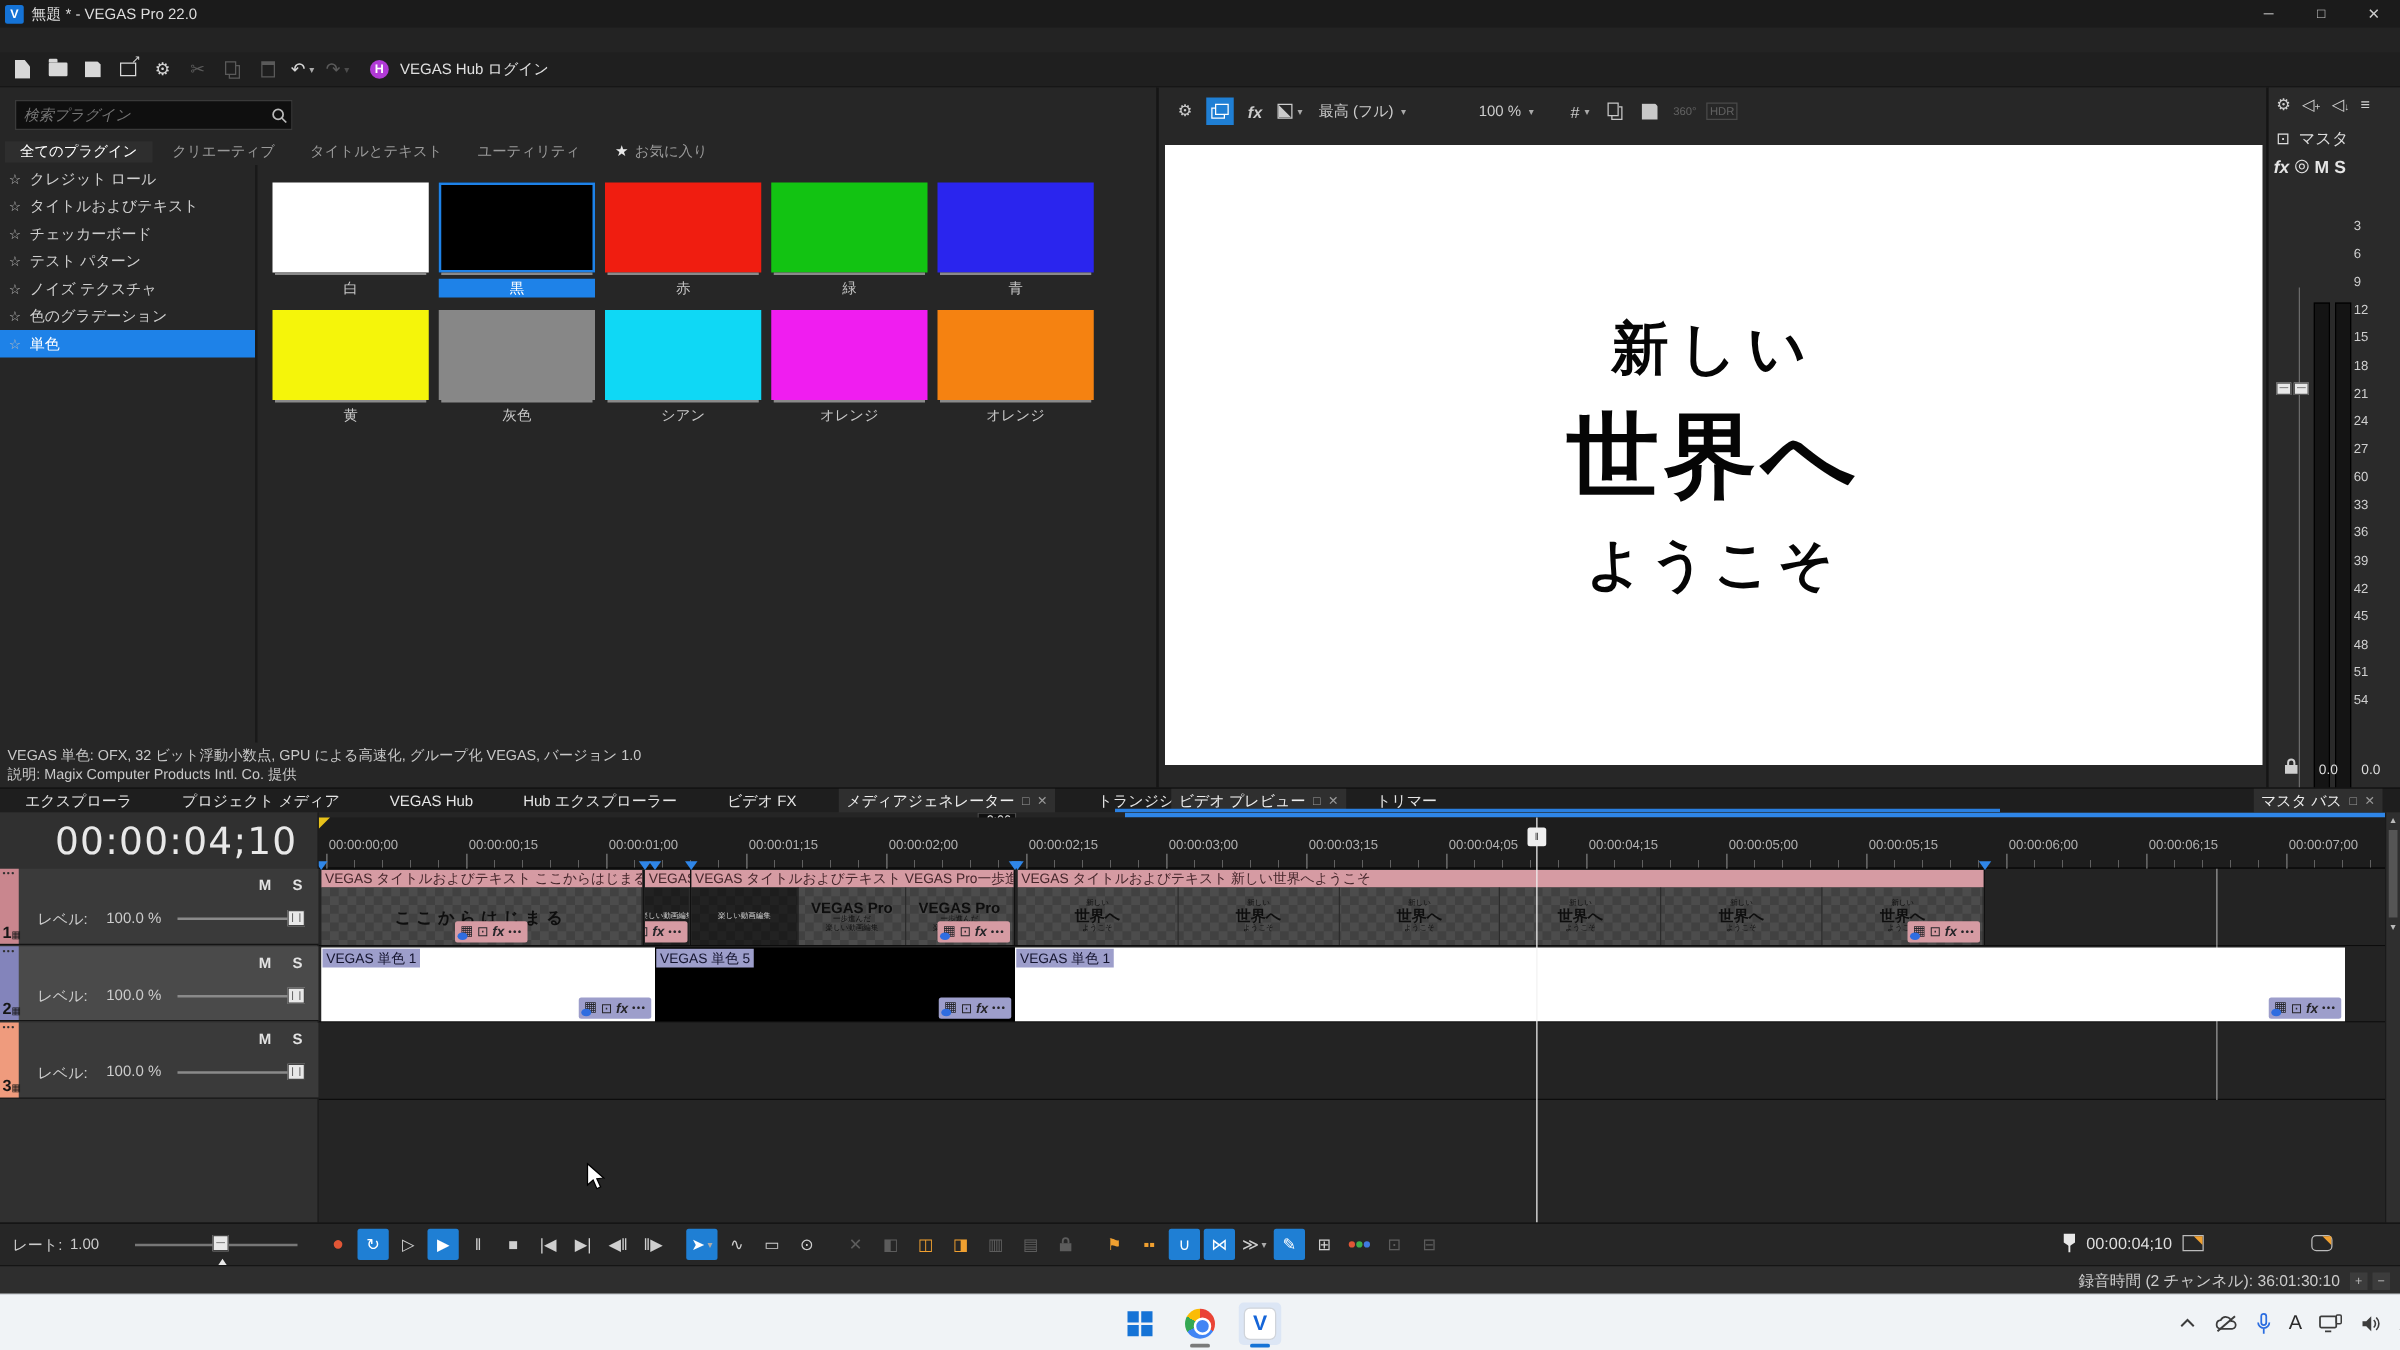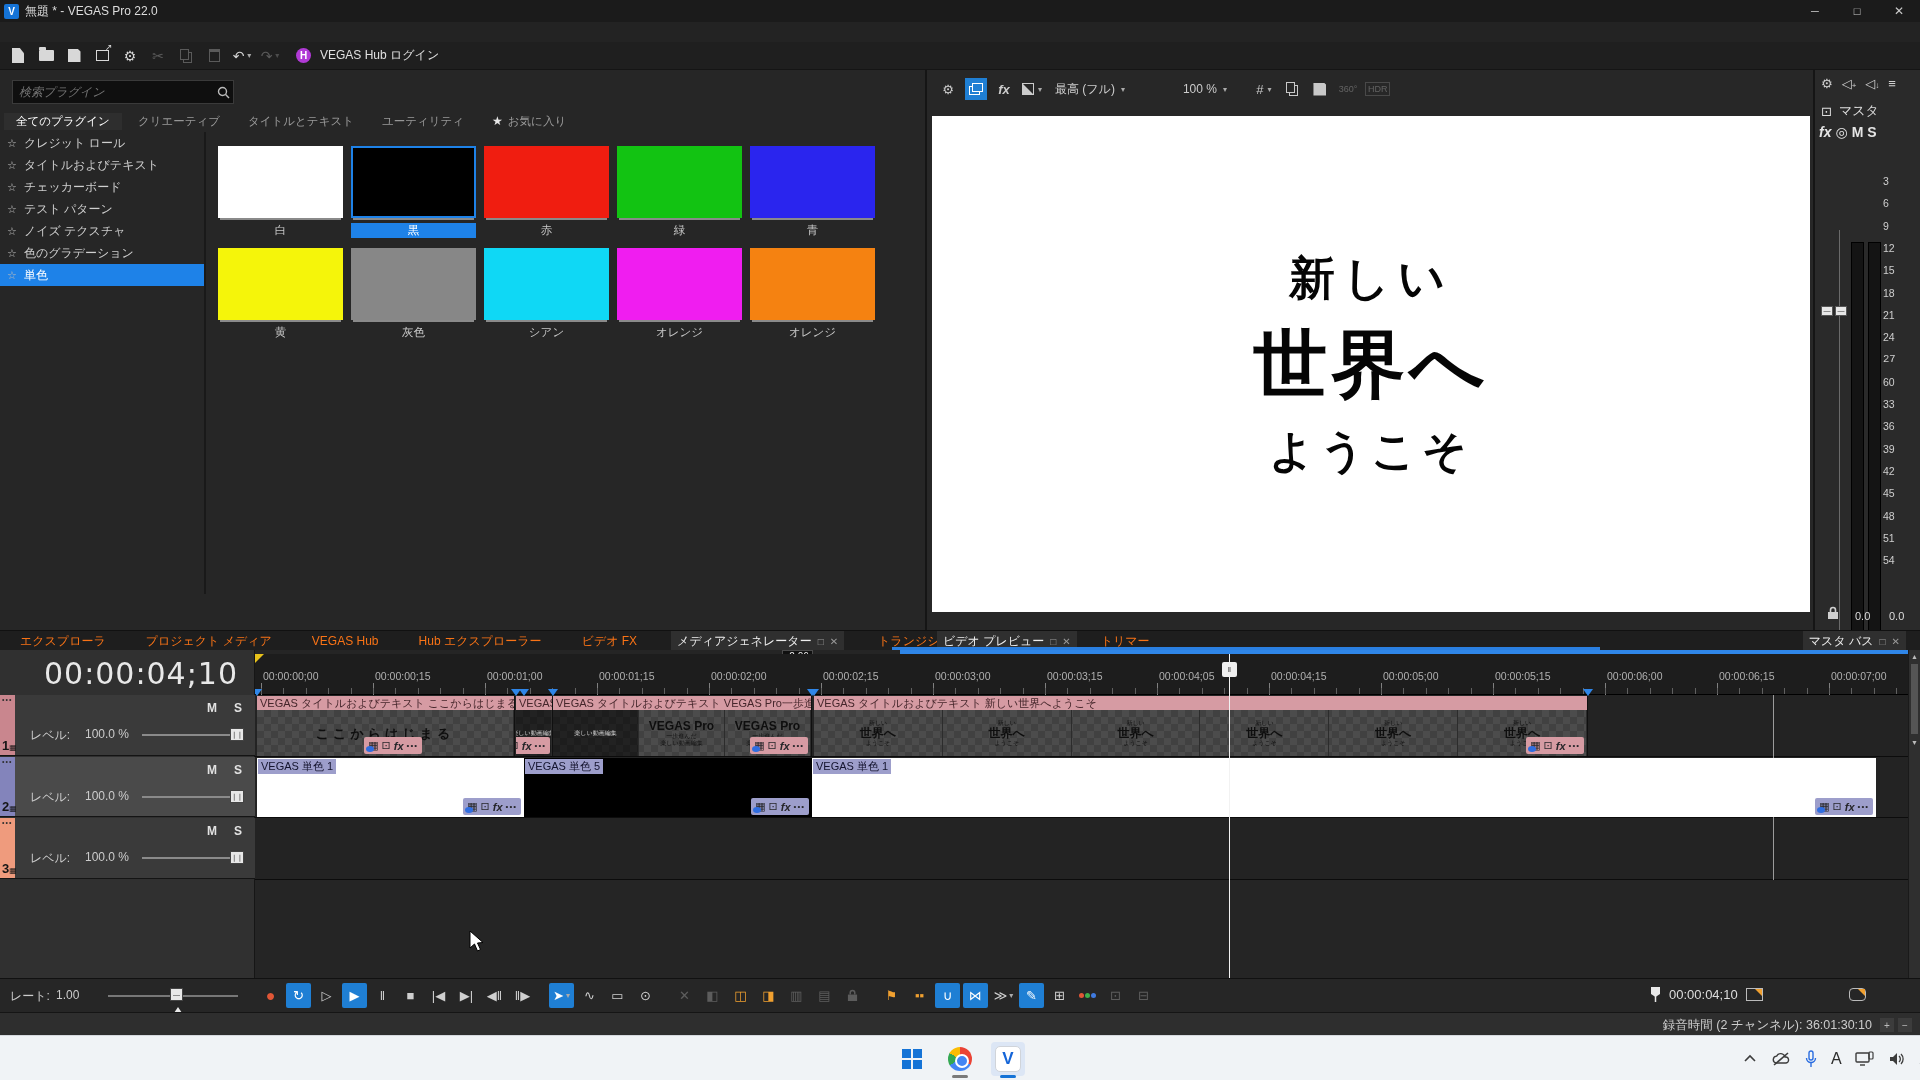--- a/index.html
+++ b/index.html
@@ -73,21 +73,21 @@
 #fader-line{position:absolute;left:24px;top:160px;width:1px;height:430px;background:#6a6a6a}
 .fhandle{position:absolute;width:12px;height:10px;background:#e8e8e8;border:1px solid #555;color:#333;font-size:7px;line-height:8px;text-align:center}
 .mscale{position:absolute;left:68px;width:30px;text-align:left;font-size:10.5px;color:#cfcfcf}
 #mb-lock{position:absolute;left:12px;top:536px}
 .mlev{position:absolute;top:540px;font-size:11px;color:#ddd}
 
 #dockrow{position:absolute;left:0;top:630px;width:100%;height:20px;background:#1e1e1e;border-top:1px solid #111}
 #dock-left{position:absolute;left:14px;top:0;height:20px;display:flex;gap:28px;align-items:center}
 #dock-right{position:absolute;left:937px;top:0;height:20px;display:flex;gap:18px;align-items:center}
 #dock-master{position:absolute;right:14px;top:0;height:20px;display:flex;align-items:center}
-.dtab{display:flex;align-items:center;gap:6px;color:#f97316;font-size:12px;padding:0 6px;height:20px;white-space:nowrap}
+.dtab{display:flex;align-items:center;gap:6px;color:#e5e5e5;font-size:12px;padding:0 6px;height:20px;white-space:nowrap}
 .dtab.on{background:#2f2f2f;color:#eee}
 .dtab .dt-ic{font-size:10px;color:#9a9a9a}
 #dock-underline{position:absolute;left:892px;bottom:0;width:708px;height:3px;background:#2a7fe0}
 
 #timeline{position:absolute;left:0;top:650px;width:1920px;height:328px;background:#2a2a2a}
 #tl-left{position:absolute;left:0;top:0;width:255px;height:100%;background:#303030;border-right:1px solid #161616}
 #time-display{position:absolute;right:16px;top:6px;font-size:30px;color:#e8e8e8;font-family:"DejaVu Sans",sans-serif;letter-spacing:1px}
 .thead{position:absolute;left:0;width:255px;background:#3a3a3a;border-bottom:1px solid #141414}
 .thead.sel{background:#4a4a4a}
 .tstrip{position:absolute;left:0;top:0;width:15px;height:100%}
@@ -313,20 +313,24 @@
         </div>
         <div class="tile">
           <div class="sw" style="background: rgb(240, 29, 240);"></div>
           <div class="tlabel">オレンジ</div>
         </div>
         <div class="tile">
           <div class="sw" style="background: rgb(245, 130, 17);"></div>
           <div class="tlabel">オレンジ</div>
         </div>
       </div>
+    <div id="pp-status">
+      <div>VEGAS 単色: OFX, 32 ビット浮動小数点, GPU による高速化, グループ化 VEGAS, バージョン 1.0</div>
+      <div>説明: Magix Computer Products Intl. Co. 提供</div>
+    </div>
   </div>
 
   <div id="preview-panel">
     <div id="pv-toolbar">
       <span class="pvb">⚙</span>
       <span class="pvb on">
           <span class="ic-overlap"></span>
         </span>
       <span class="pvb" style="font-style:italic;font-weight:bold">fx</span>
       <span class="pvb">
@@ -382,21 +386,21 @@
     <div class="meter" id="meterR"></div>
     <div id="mb-scale">
         <span class="mscale" style="top: 105px;">3</span>
         <span class="mscale" style="top: 127.3px;">6</span>
         <span class="mscale" style="top: 149.6px;">9</span>
         <span class="mscale" style="top: 171.9px;">12</span>
         <span class="mscale" style="top: 194.2px;">15</span>
         <span class="mscale" style="top: 216.5px;">18</span>
         <span class="mscale" style="top: 238.8px;">21</span>
         <span class="mscale" style="top: 261.1px;">24</span>
-        <span class="mscale" style="top: 283.4px; font-family: Liberation Mono, monospace;">27</span>
+        <span class="mscale" style="top: 283.4px;">27</span>
         <span class="mscale" style="top: 305.7px;">60</span>
         <span class="mscale" style="top: 328px;">33</span>
         <span class="mscale" style="top: 350.3px;">36</span>
         <span class="mscale" style="top: 372.6px;">39</span>
         <span class="mscale" style="top: 394.9px;">42</span>
         <span class="mscale" style="top: 417.2px;">45</span>
         <span class="mscale" style="top: 439.5px;">48</span>
         <span class="mscale" style="top: 461.8px;">51</span>
         <span class="mscale" style="top: 484.1px;">54</span>
         <span class="mscale" style="top: 502px; margin-left: 40px;">57</span>

